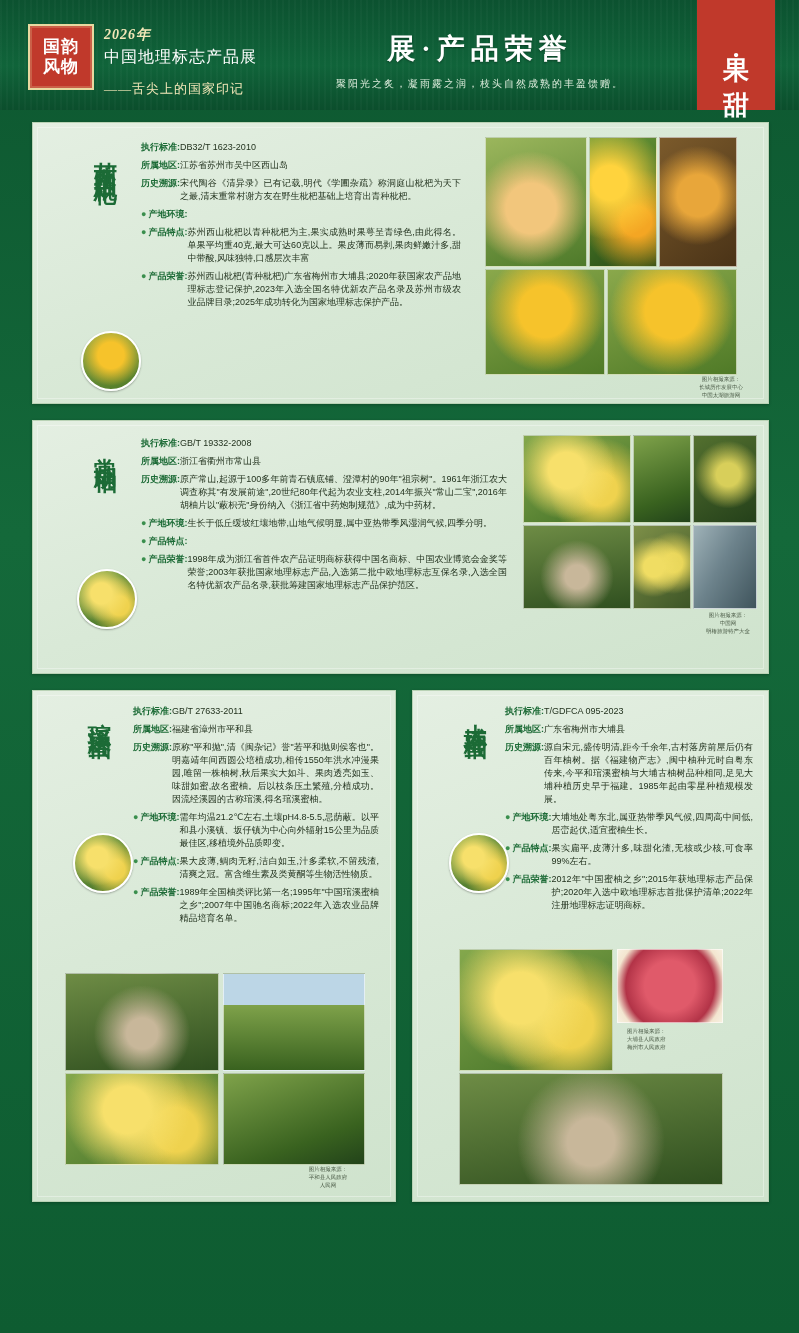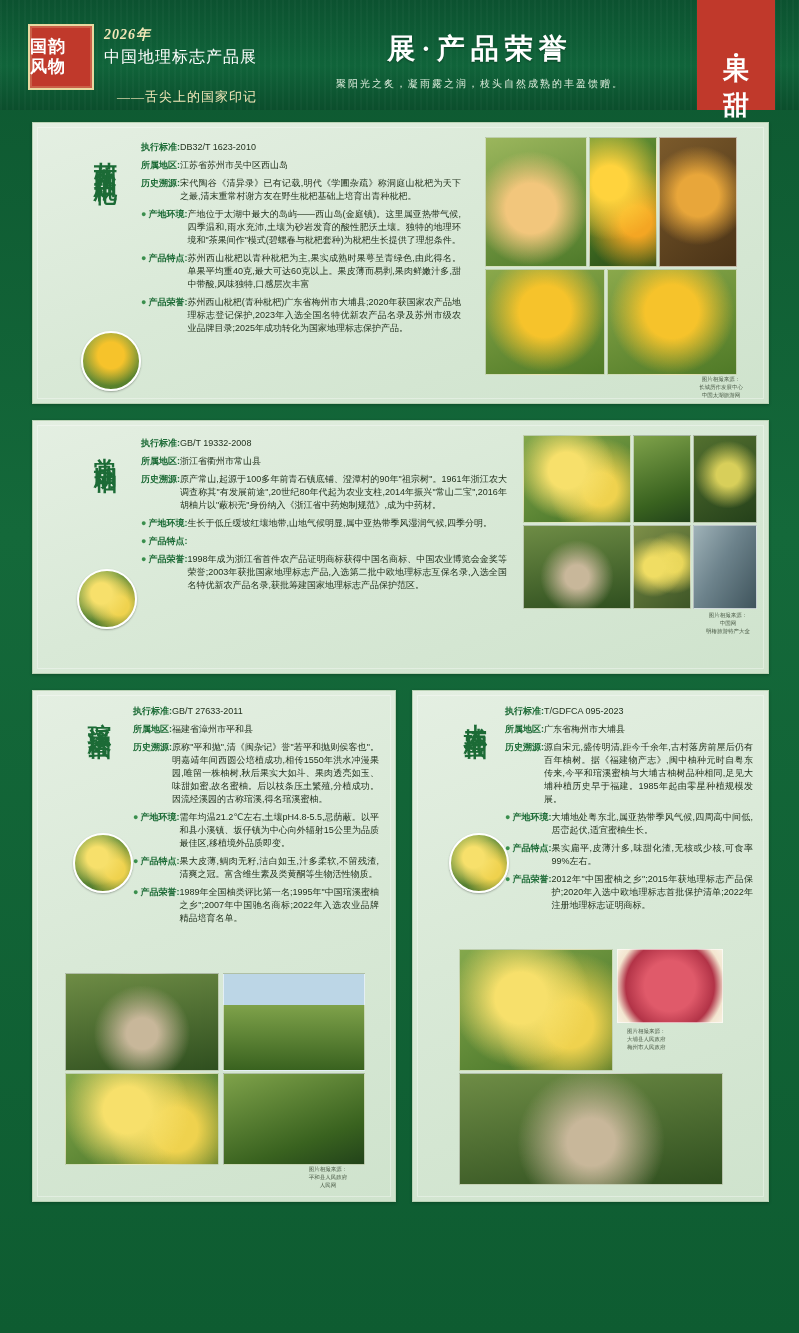--- a/index.html
+++ b/index.html
@@ -23,42 +23,41 @@
   }
   .header-inner{
     position:absolute;inset:0;
     background:
       repeating-linear-gradient(90deg, rgba(255,255,255,.025) 0 2px, rgba(0,0,0,0) 2px 6px),
       linear-gradient(180deg,#0c5230,#10643a 60%,#0b4e2c);
   }
   .logo-box{
     position:absolute;left:28px;top:24px;width:62px;height:62px;
     background:#c0392b;border:2px solid #e8d9a0;
-    display:flex;align-items:center;justify-content:flex-start;
+    display:flex;align-items:center;justify-content:center;
     box-shadow:0 0 0 2px rgba(232,217,160,.25) inset;
   }
   .logo-text{
     color:#fff;font-size:17px;line-height:20px;font-weight:bold;
     text-align:center;letter-spacing:1px;
     font-family:"Liberation Serif","DejaVu Serif",serif;
   }
   .title-block{position:absolute;left:104px;top:26px;}
   .title-year{
     color:#f3e7b8;font-size:14px;font-weight:bold;letter-spacing:1px;
     font-family:"Liberation Serif","DejaVu Serif",serif;
     font-style:italic;
   }
   .title-main{
     color:#ffffff;font-size:16px;font-weight:normal;margin-top:3px;letter-spacing:1px;
     font-family:"Liberation Serif","DejaVu Serif",serif;
   }
   .title-sub{
-    color:#f3e7b8;font-size:13px;margin-top:20px;letter-spacing:1px;
-    font-family:"Liberation Serif","DejaVu Serif",serif;
-    text-align:right;
+    color:#f3e7b8;font-size:13px;margin-top:12px;letter-spacing:1px;
+    font-family:"Liberation Serif","DejaVu Serif",serif;
   }
   .center-title{
     position:absolute;left:330px;top:30px;width:300px;text-align:center;
   }
   .center-title .big{
     color:#ffffff;font-size:28px;letter-spacing:6px;font-weight:bold;
     font-family:"Liberation Serif","DejaVu Serif",serif;
     text-shadow:0 1px 2px rgba(0,0,0,.35);
   }
   .center-title .small{
@@ -194,21 +193,20 @@
         <span class="k">所属地区:</span>
         <span class="v">江苏省苏州市吴中区西山岛</span>
       </div>
       <div class="row">
         <span class="k">历史溯源:</span>
         <span class="v">宋代陶谷《清异录》已有记载,明代《学圃杂疏》称洞庭山枇杷为天下之最,清末重常村谢方友在野生枇杷基础上培育出青种枇杷。</span>
       </div>
       <div class="row">
         <span class="bullet">●</span>
         <span class="k">产地环境:</span>
-        <span class="v">产地位于太湖中最大的岛屿——西山岛(金庭镇)。这里属亚热带气候,四季温和,雨水充沛,土壤为砂岩发育的酸性肥沃土壤。独特的地理环境和"茶果间作"模式(碧螺春与枇杷套种)为枇杷生长提供了理想条件。</span>
       </div>
       <div class="row">
         <span class="bullet">●</span>
         <span class="k">产品特点:</span>
         <span class="v">苏州西山枇杷以青种枇杷为主,果实成熟时果萼呈青绿色,由此得名。单果平均重40克,最大可达60克以上。果皮薄而易剥,果肉鲜嫩汁多,甜中带酸,风味独特,口感层次丰富</span>
       </div>
       <div class="row">
         <span class="bullet">●</span>
         <span class="k">产品荣誉:</span>
         <span class="v">苏州西山枇杷(青种枇杷)广东省梅州市大埔县;2020年获国家农产品地理标志登记保护,2023年入选全国名特优新农产品名录及苏州市级农业品牌目录;2025年成功转化为国家地理标志保护产品。</span>

